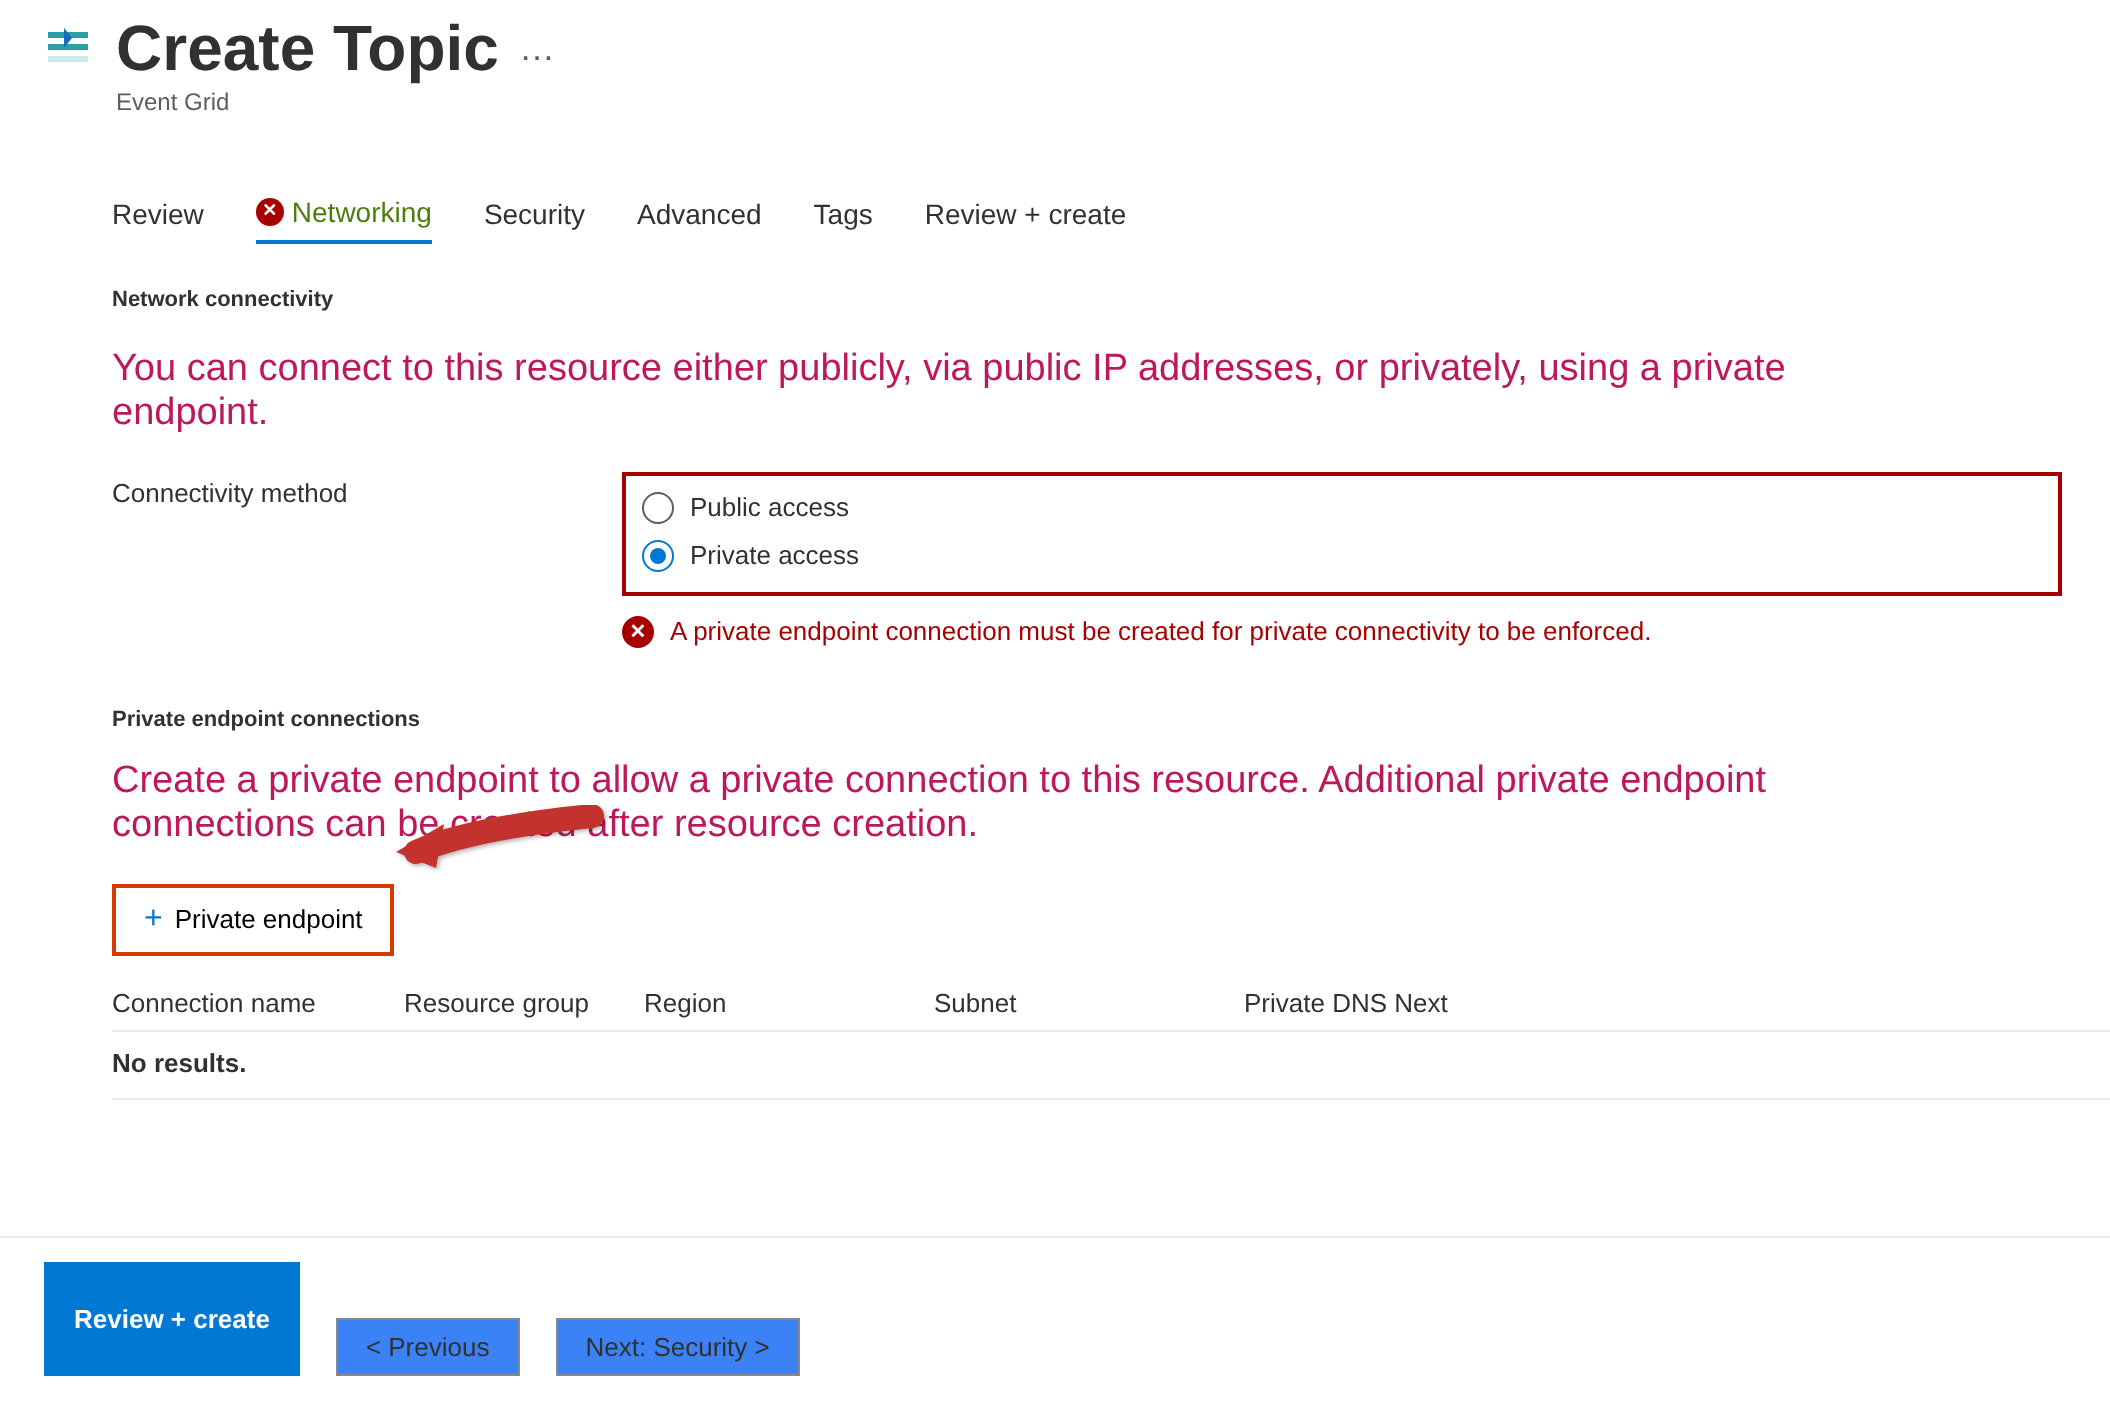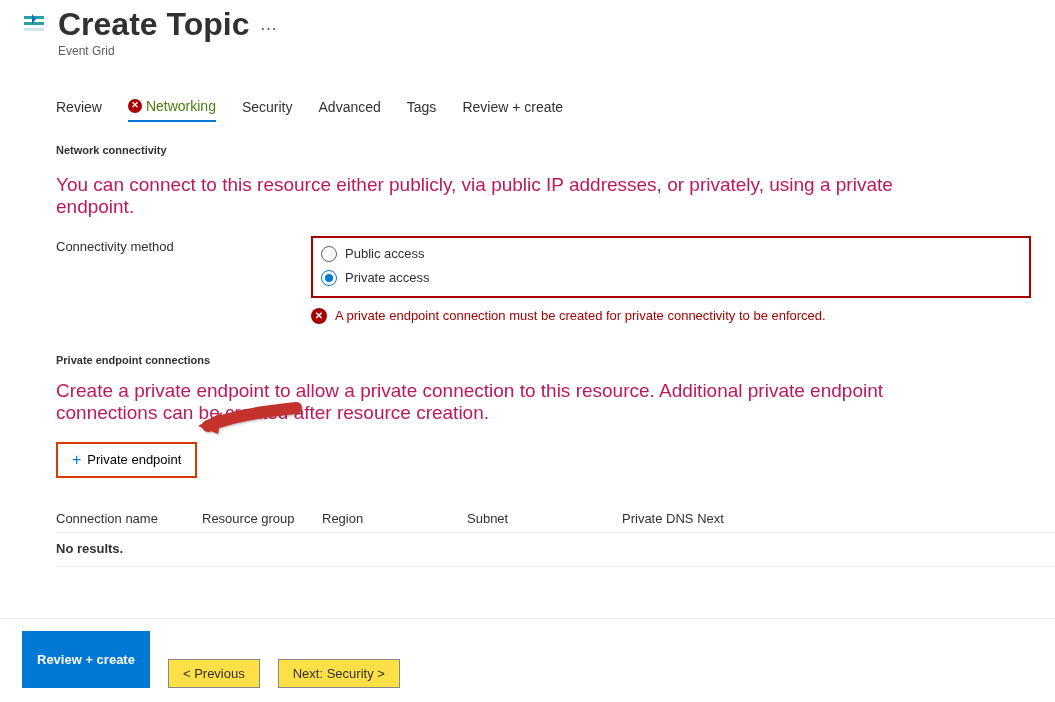--- a/index.html
+++ b/index.html
@@ -54,38 +54,38 @@
     display:flex; align-items:center; justify-content:center; flex:0 0 16px;
   }
   .error-icon::before { content:"✕"; color:#fff; font-size:10px; font-weight:bold;}
   .pe-button {
     display:inline-flex; align-items:center; gap:6px;
     border:2px solid #d83b01; background:#fff;
     padding: 8px 14px; font-size:13px; cursor:pointer; margin-top:18px;
   }
   .plus { color:#0078d4; font-size:16px; line-height:1; }
   .arrow-wrap { position:absolute; left:196px; top:402px; pointer-events:none; }
-  .table { margin-top:27px; }
+  .table { margin-top:10px; }
   .thead { display:flex; font-size:13px; color:#323130; padding:6px 0; }
   .thead > div { font-weight:400; }
   .col-conn { width:146px; }
   .col-sub  { width:210px; }
   .col-rg   { width:120px; }
   .col-region{ width:145px; }
   .col-subnet{ width:155px; }
   .col-dns  { width:160px; }
   .trow { padding:8px 0 10px 0; font-size:13px; border-top:1px solid #edebe9; border-bottom:1px solid #edebe9; color:#323130;font-weight:bold; }
   .footer {
     position:absolute; left:0; right:0; bottom:0;
     border-top:1px solid #edebe9; padding:12px 0 14px 22px;
     display:flex; gap:18px; background:#fff;
   }
   .btn { font-size:13px; padding:6px 14px; cursor:pointer; }
   .btn-primary { background:#0078d4; color:#fff; border:1px solid #0078d4; font-weight:600;}
-  .btn-secondary { background:#fde047; color:#323130; border:1px solid #8a8886;margin-top:28px;}
+  .btn-secondary { background:#3b82f6; color:#323130; border:1px solid #8a8886;margin-top:28px;}
   .more-tabs { margin-top:30px;}
 </style>
 </head>
 <body>
 
 <div class="header">
   <svg class="header-icon" viewBox="0 0 24 24">
     <rect x="2" y="4" width="20" height="3" fill="#2aa0a4"></rect>
     <rect x="2" y="10" width="20" height="3" fill="#2aa0a4"></rect>
     <rect x="2" y="16" width="20" height="3" fill="#cde8e9"></rect>

